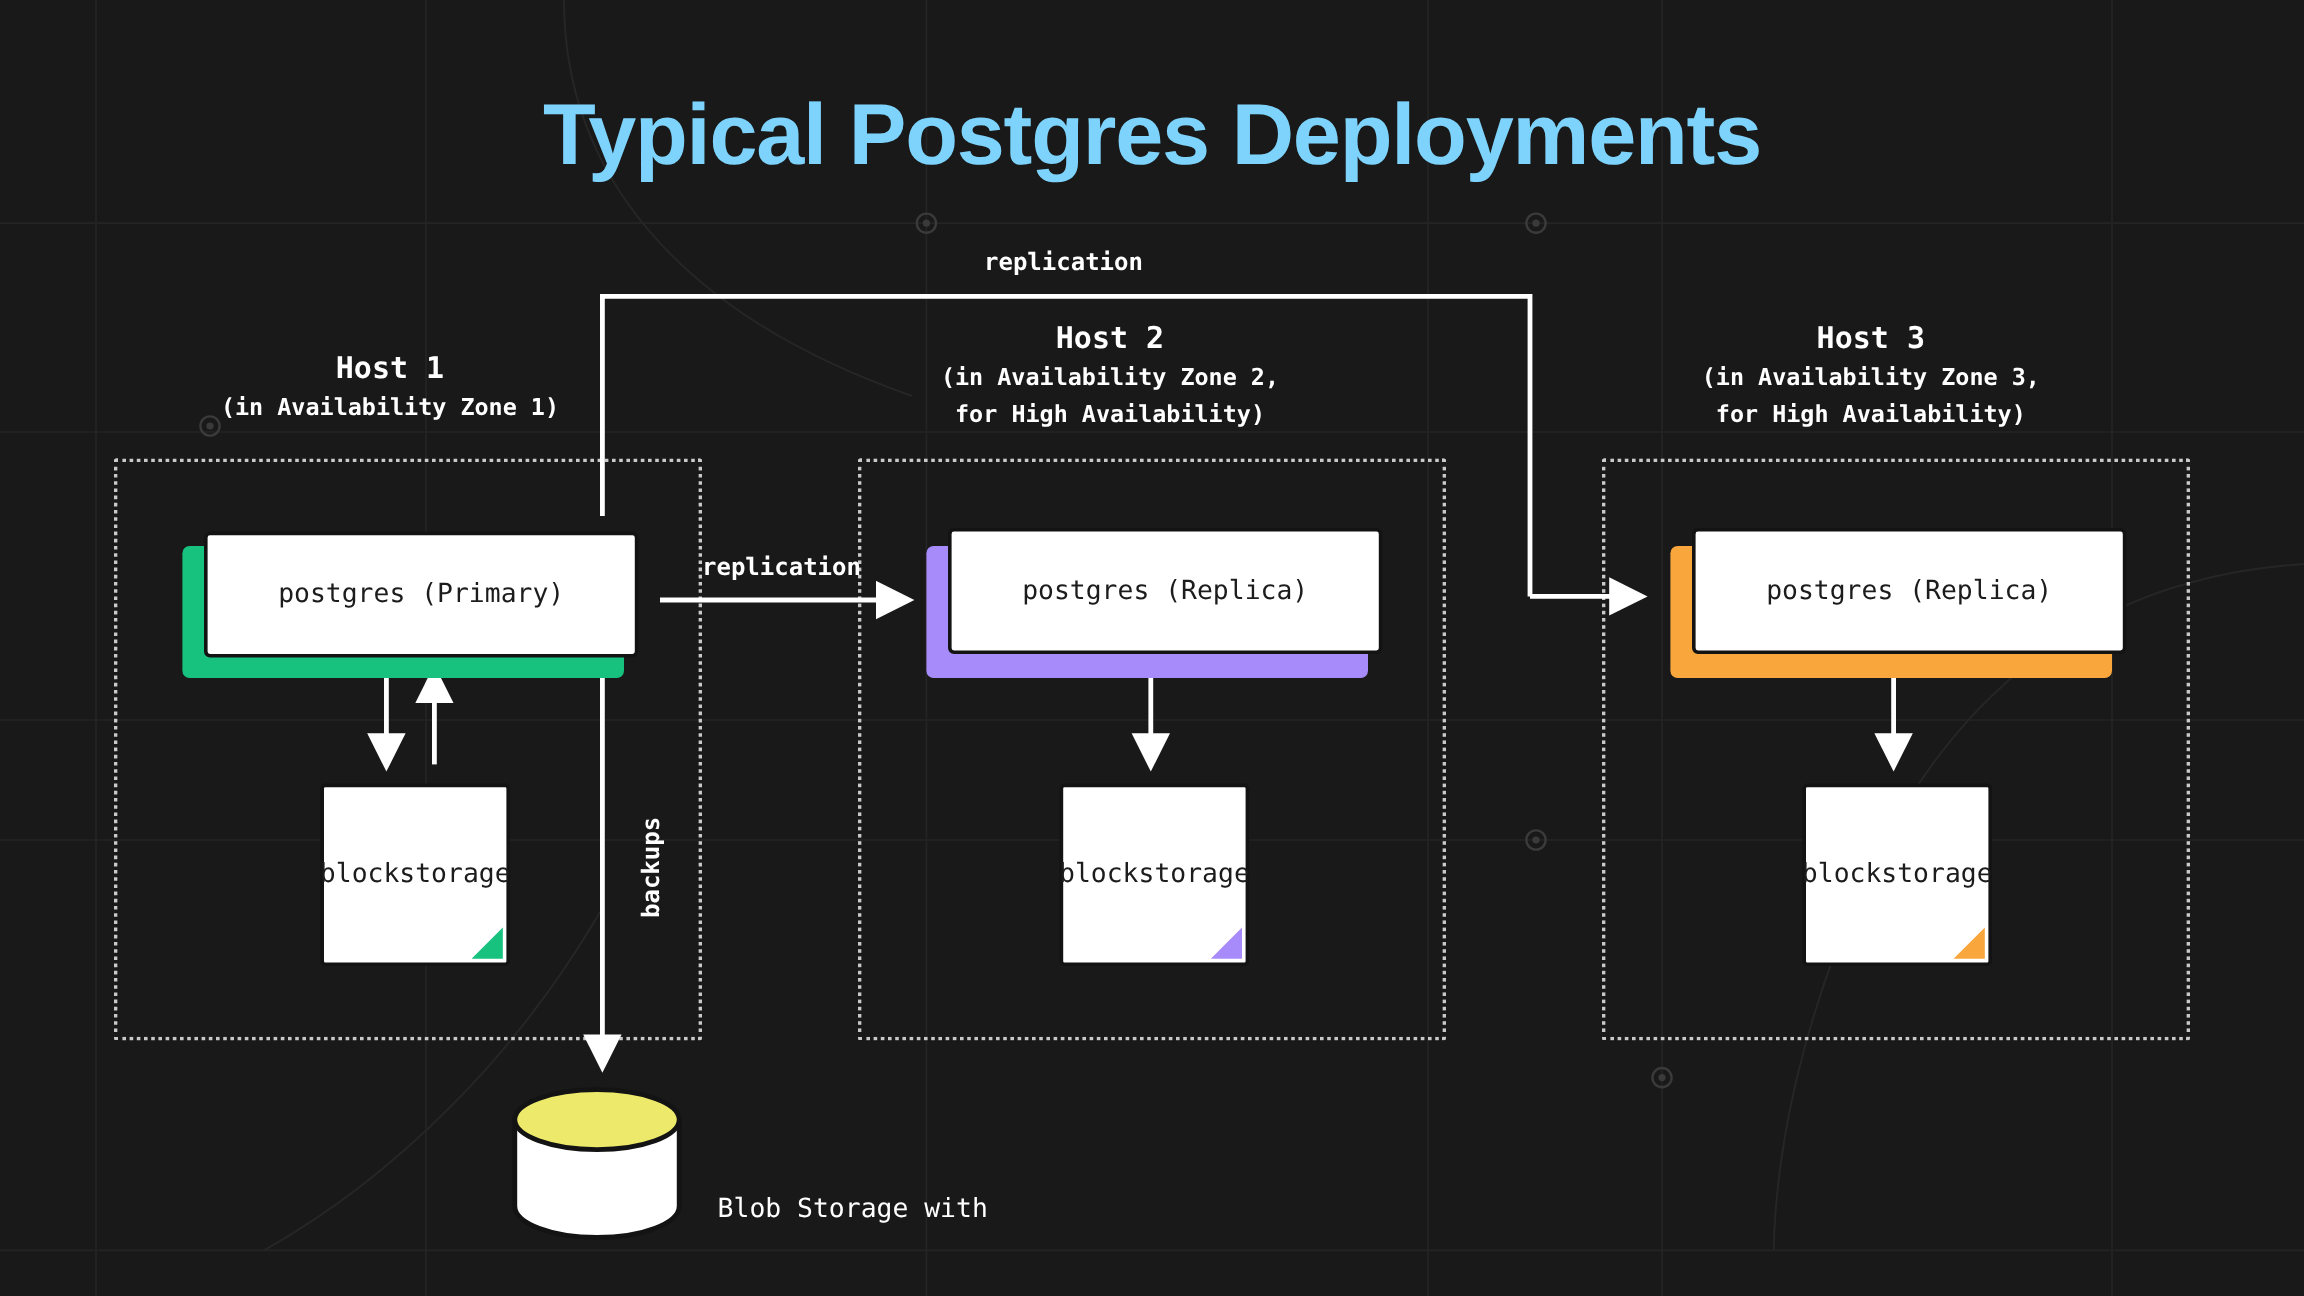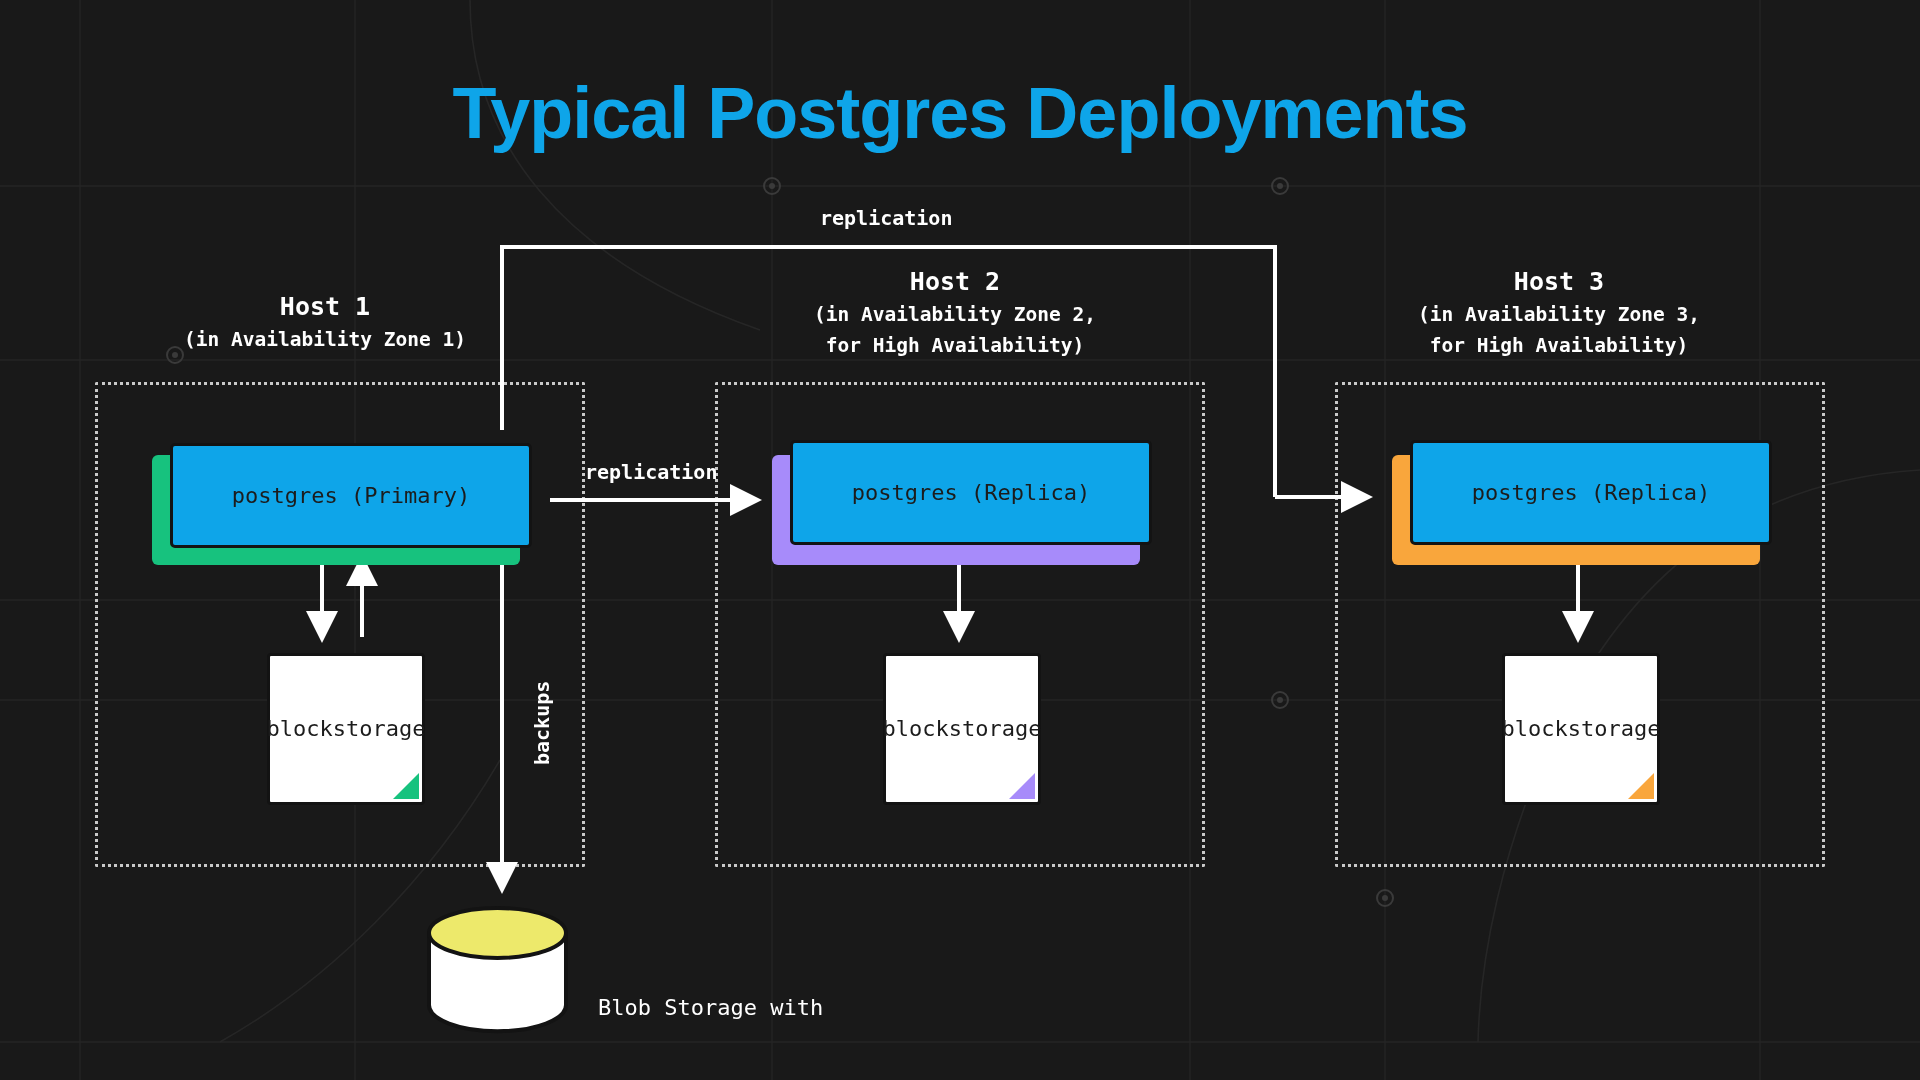--- a/index.html
+++ b/index.html
@@ -10,21 +10,21 @@
     font-family: "DejaVu Sans Mono", monospace;
   }
   #stage { position: relative; width: 1920px; height: 1080px; overflow: hidden; }
 
   .bg-layer { position: absolute; inset: 0; pointer-events: none; }
 
   .title {
     position: absolute;
     left: 0; right: 0; top: 72px;
     text-align: center;
-    color: #0ea5e9;
+    color: #7dd3fc;
     font-family: "Liberation Sans", sans-serif;
     font-weight: bold;
     font-size: 72px;
     letter-spacing: -1px;
   }
 
   .host-label {
     position: absolute;
     text-align: center;
     color: #ffffff;
@@ -38,21 +38,21 @@
   }
 
   .host-zone {
     position: absolute;
     border: 3px dotted #c9c9c9;
     border-radius: 2px;
   }
 
   .node-box {
     position: absolute;
-    background: #0ea5e9;
+    background: #ffffff;
     border: 3px solid #131313;
     border-radius: 5px;
     display: flex; align-items: center; justify-content: center;
     color: #1c1c1c;
     font-family: "DejaVu Sans Mono", monospace;
     z-index: 4;
   }
   .pg-box { font-size: 22px; }
   .pg-shadow {
     position: absolute;
@@ -186,21 +186,21 @@
     <span>postgres (Primary)</span>
   </div>
   <div class="blk-wrap" style="left:267px; top:653px; width:158px; height:152px;">
     <div class="blk-box">
       <span>block</span>
       <span>storage</span>
     </div>
     <div class="blk-corner" style="border-bottom-color:#17c27e;"></div>
   </div>
 
-  <div class="host-label" style="left:740px; top:265px; width:430px;">
+  <div class="host-label" style="left:710px; top:265px; width:430px;">
     <div class="hl-name">Host 2</div>
     <div class="hl-sub">(in Availability Zone 2,
 for High Availability)</div>
   </div>
   <div class="host-zone" style="left:715px; top:382px; width:490px; height:485px;"></div>
   <div class="pg-shadow" style="left:772px; top:455px; width:368px; height:110px; background:#a78bfa;"></div>
   <div class="node-box pg-box" style="left:790px; top:440px; width:362px; height:105px;">
     <span>postgres (Replica)</span>
   </div>
   <div class="blk-wrap" style="left:883px; top:653px; width:158px; height:152px;">

